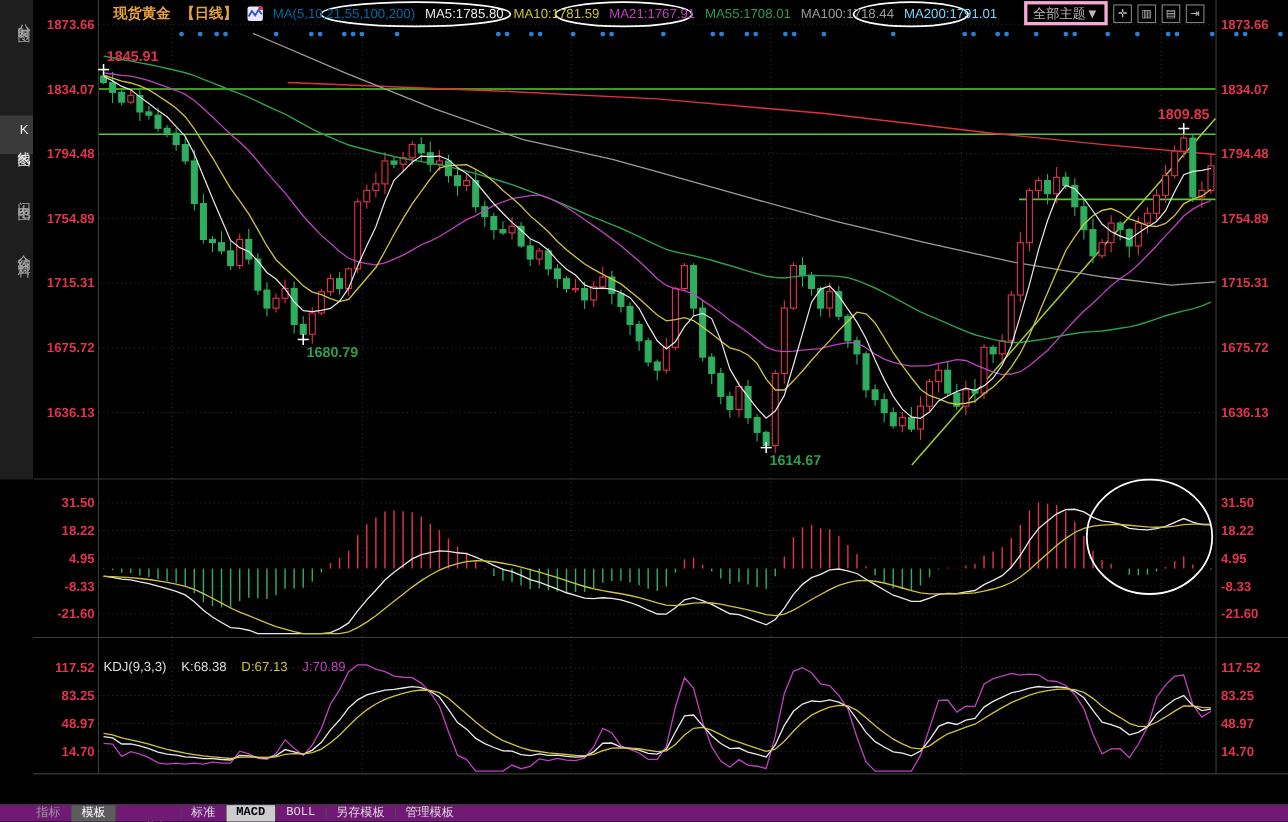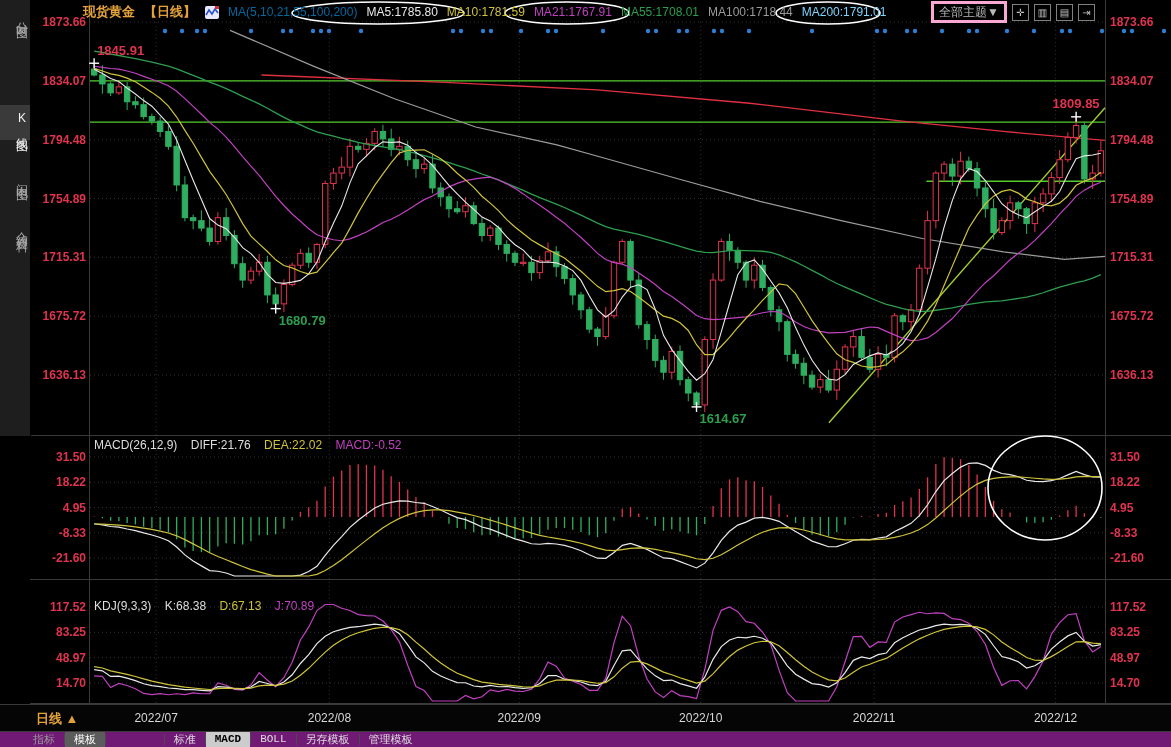--- a/index.html
+++ b/index.html
@@ -7,21 +7,21 @@
        font-family:"Liberation Sans",sans-serif;-webkit-font-smoothing:antialiased;}
   .app{position:absolute;inset:0;background:#000;}
   
   .sidebar{position:absolute;left:0;top:0;width:30px;height:747px;background:#000;z-index:5;}
   .sidebar-top{position:absolute;left:0;top:0;width:30px;height:436px;background:#1e1e1e;border-right:1px solid #000;}
   .side-item{width:30px;text-align:center;color:#a8a8a8;font-size:12px;line-height:17px;
              padding:6px 0;cursor:pointer;word-break:break-all;
              writing-mode:vertical-rl;text-orientation:upright;margin:0 auto;letter-spacing:3px;}
   .side-item.sel{background:#3a3a3a;color:#f0f0f0;}
   
-  .toolbar{position:absolute;left:18px;top:0;right:0;height:22px;z-index:6;white-space:nowrap;}
+  .toolbar{position:absolute;left:38px;top:0;right:0;height:22px;z-index:6;white-space:nowrap;}
   .tleft{position:absolute;left:65px;top:3px;display:flex;align-items:center;gap:9px;font-size:12px;}
   .sym{color:#e5a23c;font-weight:bold;font-size:13px;}
   .period{color:#e5a23c;font-weight:bold;font-size:13px;}
   .kicon{width:14px;height:13px;background:#e8e8ff;border-radius:2px;display:inline-block;position:relative;}
   .magroup{color:#0369a1;}
   .ma-item{font-size:12px;}
   .tright{position:absolute;right:76px;top:1px;display:flex;align-items:center;gap:5px;}
   .themes-btn{border:3px solid #f9a8d4;color:#b9b9b9;font-size:12px;padding:0 5px;height:16px;
               line-height:16px;cursor:pointer;}
   .tool-ic{border:1px solid #808080;color:#c0c0c0;width:15px;height:15px;font-size:10px;line-height:15px;
@@ -560,26 +560,20 @@
     </div>
     <div class="tright">
       <span class="themes-btn">全部主题▼</span>
       <span class="tool-ic">✛</span>
       <span class="tool-ic">▥</span>
       <span class="tool-ic">▤</span>
       <span class="tool-ic">⇥</span>
     </div>
   </div>
 
-  <div class="ind-header" style="top:438px">
-    <span class="wt">MACD(26,12,9)</span>
-    <span class="wt">DIFF:21.76</span>
-    <span class="yt">DEA:22.02</span>
-    <span class="mt">MACD:-0.52</span>
-  </div>
   <div class="ind-header" style="top:599px">
     <span class="wt">KDJ(9,3,3)</span>
     <span class="wt">K:68.38</span>
     <span class="yt">D:67.13</span>
     <span class="mt">J:70.89</span>
   </div>
   <span class="settings-ic">✳</span>
 
   <div id="axis-labels">
       <span class="axis-label l" style="top: 15px;">1873.66</span>
@@ -609,31 +603,20 @@
       <span class="axis-label l" style="top: 600px;">117.52</span>
       <span class="axis-label r" style="top: 600px;">117.52</span>
       <span class="axis-label l" style="top: 625.331px;">83.25</span>
       <span class="axis-label r" style="top: 625.331px;">83.25</span>
       <span class="axis-label l" style="top: 650.669px;">48.97</span>
       <span class="axis-label r" style="top: 650.669px;">48.97</span>
       <span class="axis-label l" style="top: 676px;">14.70</span>
       <span class="axis-label r" style="top: 676px;">14.70</span>
     </div>
 
-  <div class="timebar">
-    <span class="period-label">日线 ▲</span>
-    <div id="month-labels">
-        <span class="month-label" style="left: 121.142px;">2022/07</span>
-        <span class="month-label" style="left: 294.435px;">2022/08</span>
-        <span class="month-label" style="left: 484.232px;">2022/09</span>
-        <span class="month-label" style="left: 665.776px;">2022/10</span>
-        <span class="month-label" style="left: 839.069px;">2022/11</span>
-        <span class="month-label" style="left: 1020.61px;">2022/12</span>
-      </div>
-  </div>
 
   <div class="tabbar" id="tabbar">
       <div class="tab dim">指标</div>
       <div class="tab-div"></div>
       <div class="tab selected">模板</div>
       <div class="tab-div"></div>
       <div class="tab vip">VIP指标</div>
       <div class="tab-div"></div>
       <div class="tab">标准</div>
       <div class="tab-div"></div>

